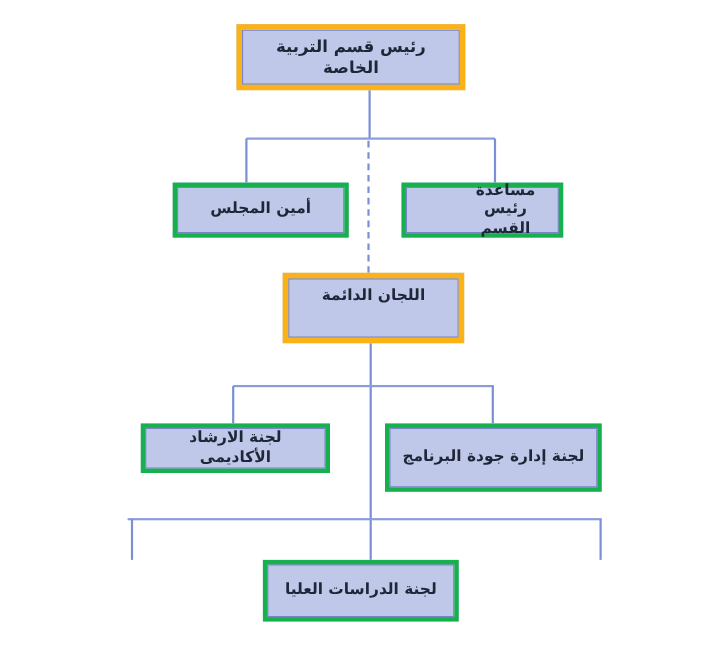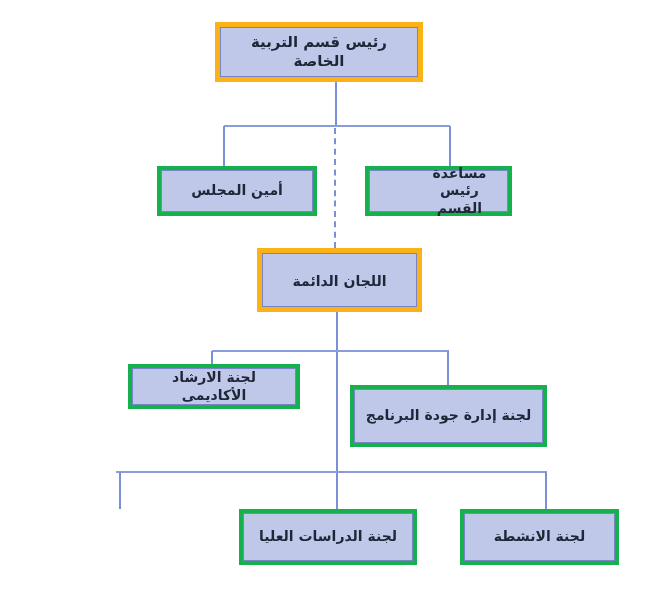--- a/index.html
+++ b/index.html
@@ -21,32 +21,32 @@
     font-weight:bold;
     font-size:14px;
     color:#1E2637;
     text-align:center;
     direction:rtl;
     line-height:1.25;
     padding:2px 6px;
   }
   .node.orange{ border:5px solid #FBB216; }
   .node.green{ border:4px solid #16B04E; }
-  .node.top-align{ align-items:flex-start; padding-top:20px; }
+  .node.top-align{ align-items:flex-start; padding-top:8px; }
 
   .vline{ position:absolute; width:2px; background:#7B8FD4; }
   .hline{ position:absolute; height:2px; background:#8A9CDC; }
   .vdash{ position:absolute; width:0; border-left:2px dashed #7B8FD4; }
 
   
   #n-head        { left:215px; top:22px;  width:208px; height:60px; font-size:15px; }
   #n-secretary   { left:146px; top:166px; width:160px; height:50px;margin-left:11px; }
   #n-assistant   { left:365px; top:166px; width:147px; height:50px;padding-left:48px; }
   #n-committees  { left:257px; top:248px; width:165px; height:64px; }
-  #n-advising    { left:128px; top:364px; width:172px; height:45px; }
+  #n-advising    { left:128px; top:385px; width:172px; height:45px; }
   #n-quality     { left:350px; top:385px; width:197px; height:62px; }
   #n-schedules   { left:41px;  top:509px; width:161px; height:56px; }
   #n-graduate    { left:239px; top:509px; width:178px; height:56px; }
   #n-activities  { left:460px; top:509px; width:159px; height:56px; }
 
   
   #c-v-top        { left:335px; top:82px;  height:44px; }
   #c-h-row2       { left:224px; top:125px; width:226px; }
   #c-v-row2-left  { left:223px; top:126px; height:40px; }
   #c-v-row2-right { left:449px; top:126px; height:40px; }
@@ -99,17 +99,14 @@
 
   <div class="node green" id="n-quality">
     <span>لجنة إدارة جودة البرنامج</span>
   </div>
 
 
   <div class="node green" id="n-graduate">
     <span>لجنة الدراسات العليا</span>
   </div>
 
-  <div class="node green" id="n-activities">
-    <span>لجنة الانشطة</span>
-  </div>
 
 </div>
 
 </body></html>

